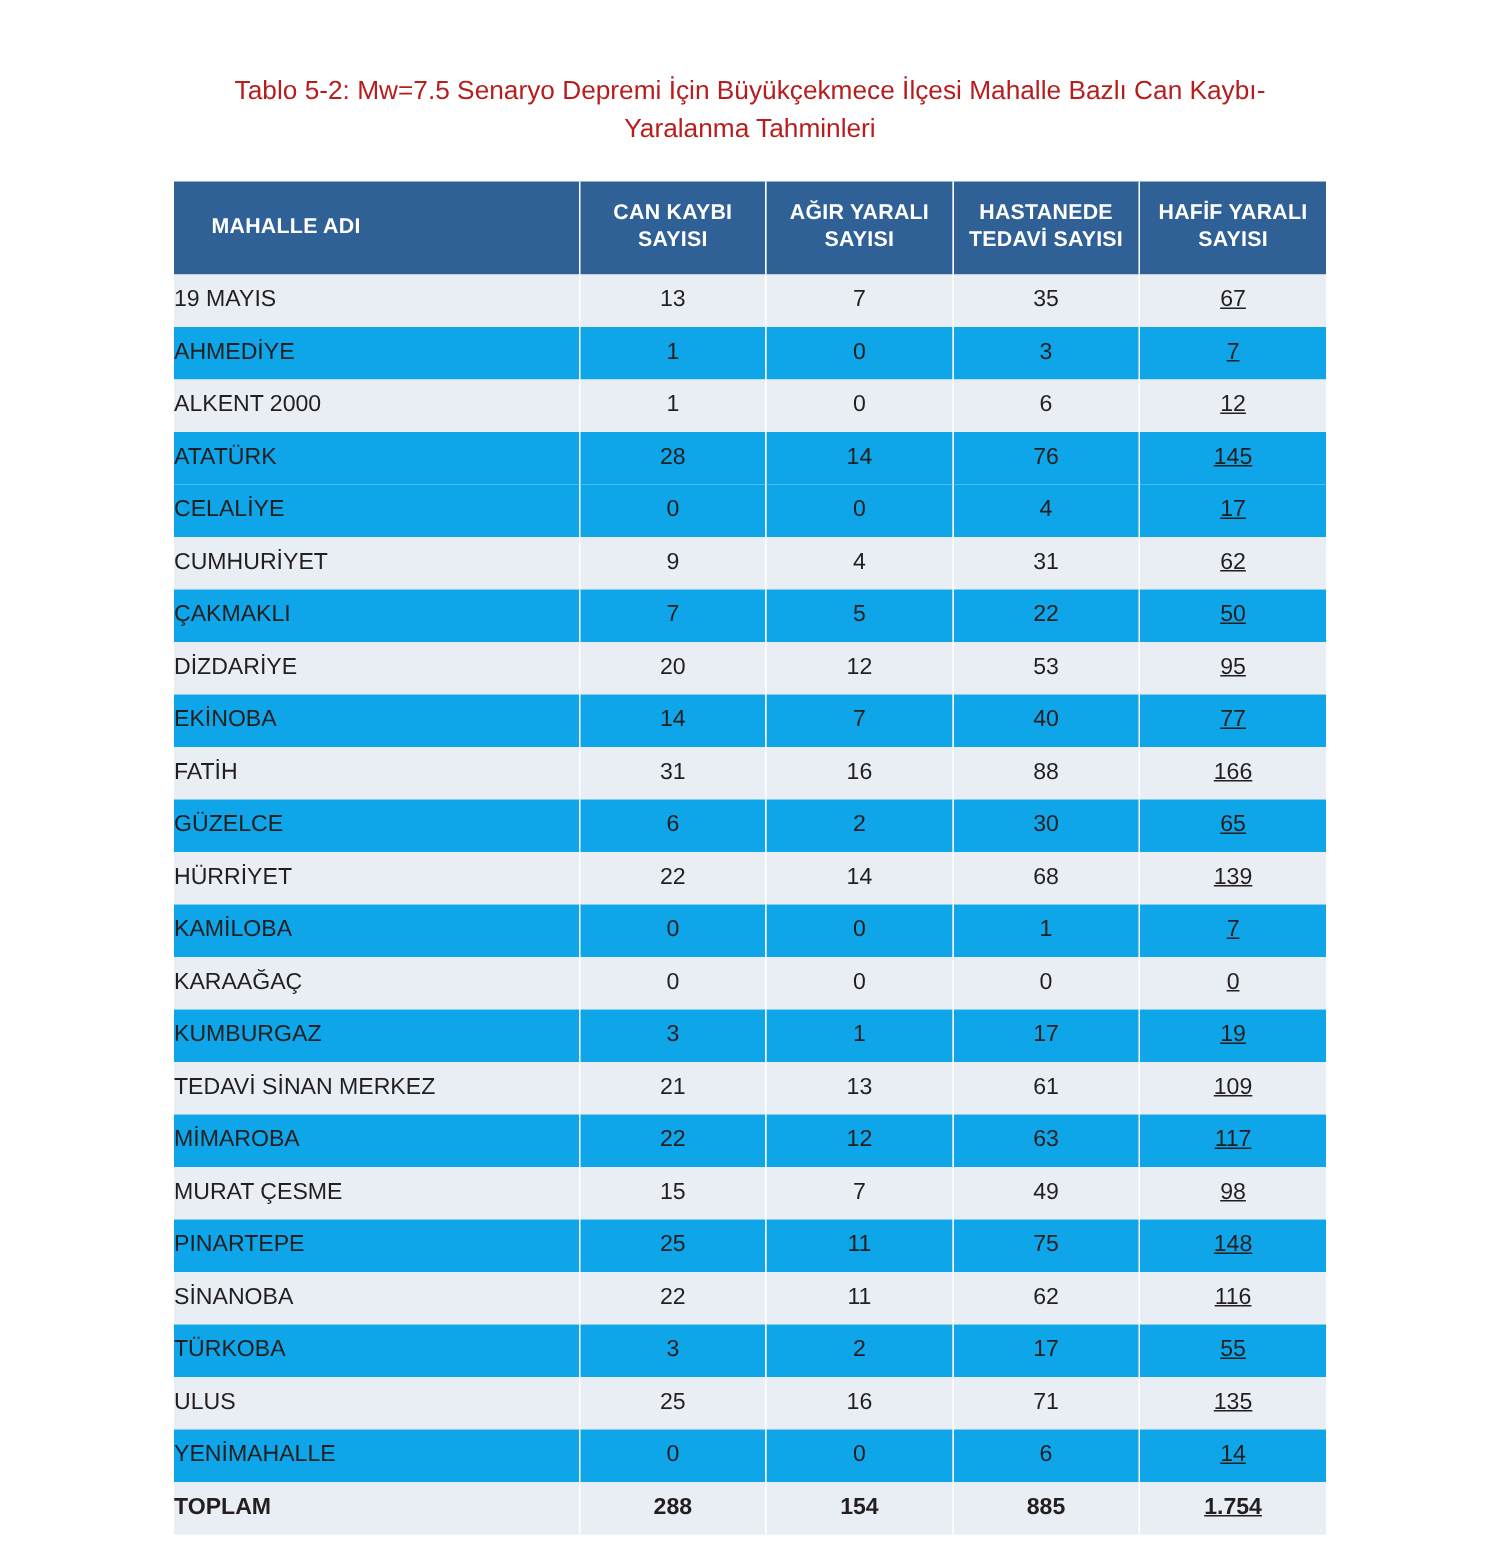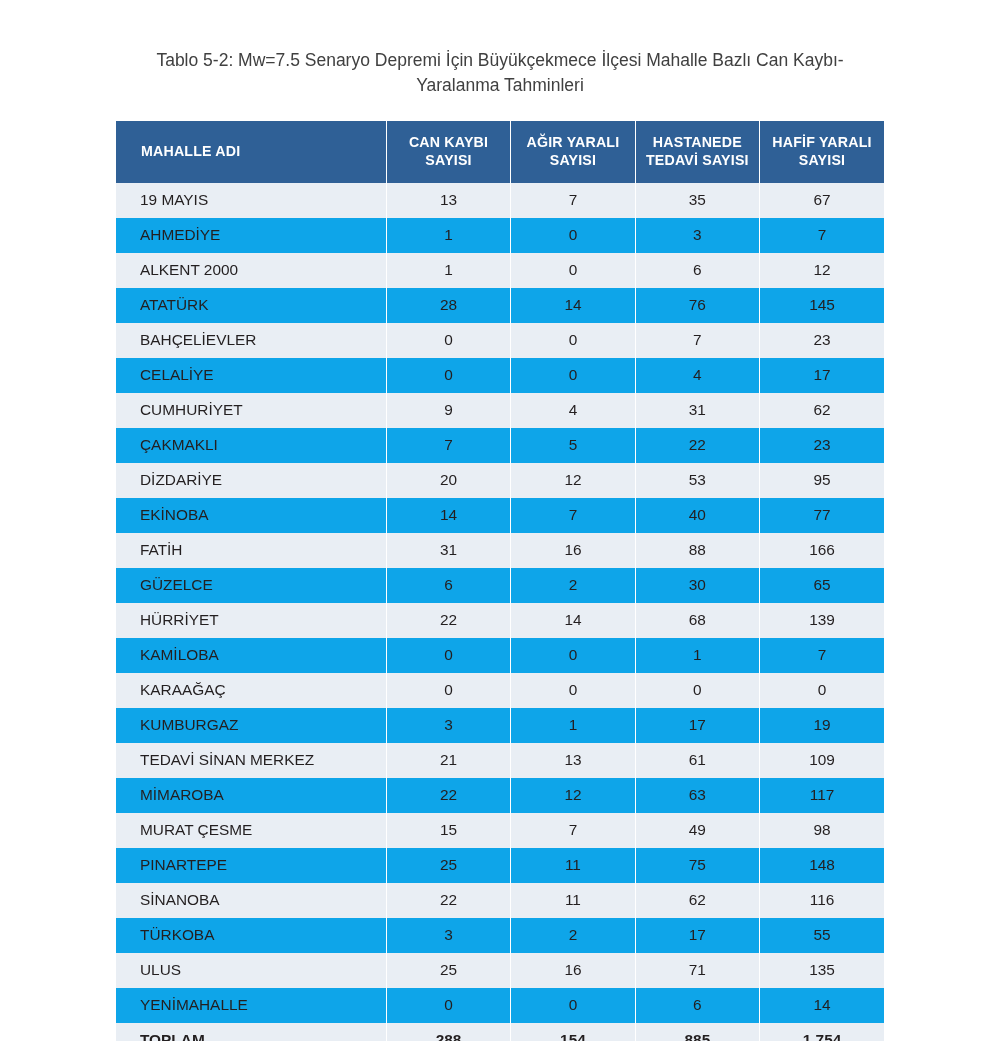--- a/index.html
+++ b/index.html
@@ -20,21 +20,21 @@
     height: 1041px;
     box-sizing: border-box;
   }
   .caption {
     width: 760px;
     margin: 0 auto;
     padding-top: 48px;
     text-align: center;
     font-size: 17.5px;
     line-height: 1.45;
-    color: #404040;
+    color: #b91c1c;
   }
   .table-wrap {
     width: 768px;
     margin: 22px auto 0 auto;
   }
   table.data {
     border-collapse: collapse;
     width: 100%;
     table-layout: fixed;
   }
@@ -62,24 +62,25 @@
   table.data tbody td {
     font-size: 15.4px;
     padding: 5px 6px;
     height: 25px;
     vertical-align: middle;
     border-right: 1px solid #ffffff;
     color: #231f20;
   }
   table.data tbody td:last-child {
     border-right: none;
+    text-decoration: underline;
   }
   table.data tbody td.name {
     text-align: left;
-    padding-left: 24px;
+    padding-left: 0;
   }
   table.data tbody td.num {
     text-align: center;
   }
   table.data tbody tr.odd td {
     background: #e9eef4;
   }
   table.data tbody tr.even td {
     background: #0ea5e9;
   }
@@ -140,47 +141,40 @@
             <td class="num">6</td>
             <td class="num">12</td>
           </tr>
           <tr class="even">
             <td class="name">ATATÜRK</td>
             <td class="num">28</td>
             <td class="num">14</td>
             <td class="num">76</td>
             <td class="num">145</td>
           </tr>
-          <tr class="odd">
-            <td class="name">BAHÇELİEVLER</td>
-            <td class="num">0</td>
-            <td class="num">0</td>
-            <td class="num">7</td>
-            <td class="num">23</td>
-          </tr>
           <tr class="even">
             <td class="name">CELALİYE</td>
             <td class="num">0</td>
             <td class="num">0</td>
             <td class="num">4</td>
             <td class="num">17</td>
           </tr>
           <tr class="odd">
             <td class="name">CUMHURİYET</td>
             <td class="num">9</td>
             <td class="num">4</td>
             <td class="num">31</td>
             <td class="num">62</td>
           </tr>
           <tr class="even">
             <td class="name">ÇAKMAKLI</td>
             <td class="num">7</td>
             <td class="num">5</td>
             <td class="num">22</td>
-            <td class="num">23</td>
+            <td class="num">50</td>
           </tr>
           <tr class="odd">
             <td class="name">DİZDARİYE</td>
             <td class="num">20</td>
             <td class="num">12</td>
             <td class="num">53</td>
             <td class="num">95</td>
           </tr>
           <tr class="even">
             <td class="name">EKİNOBA</td>

